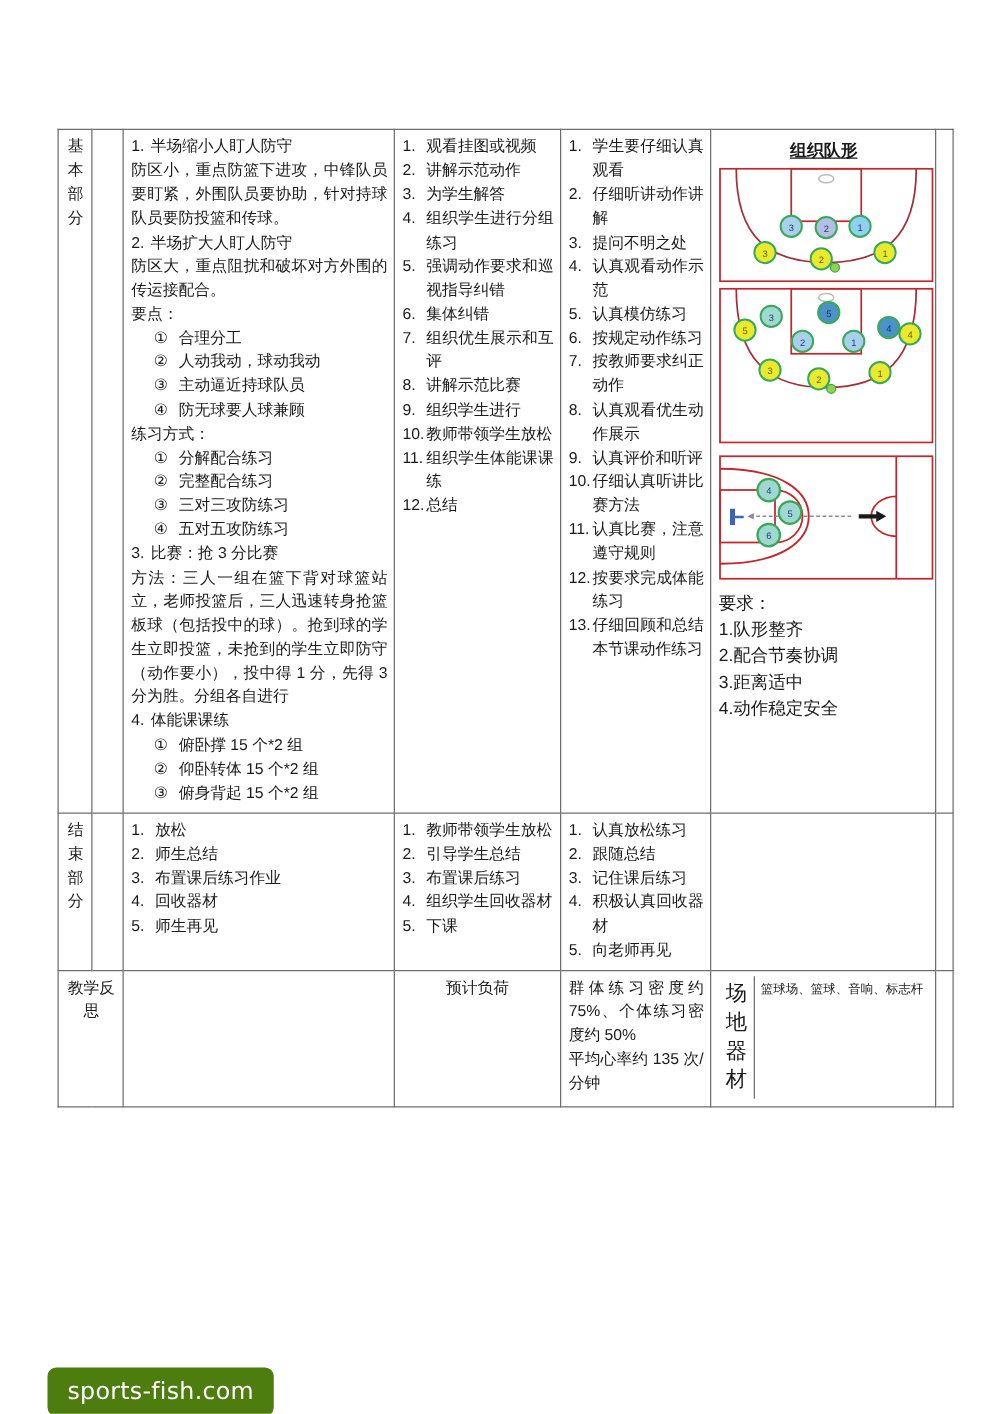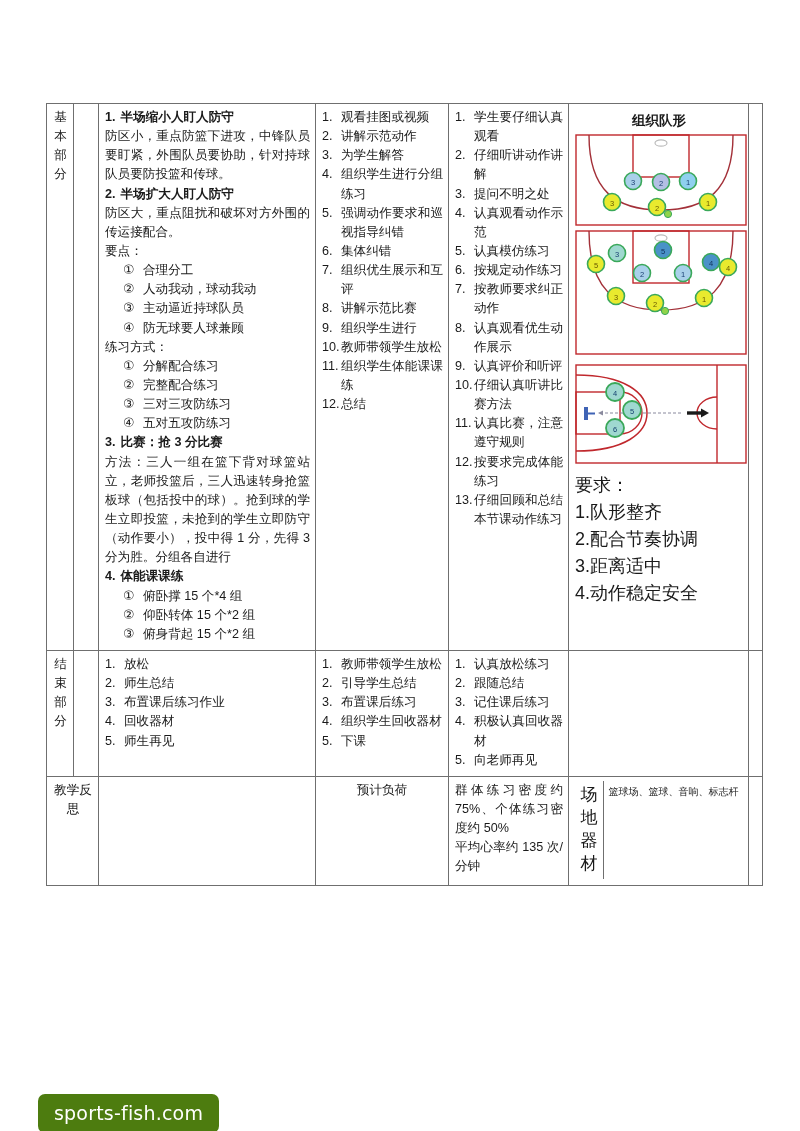--- a/index.html
+++ b/index.html
@@ -26,41 +26,41 @@
     font-size:13px;line-height:1.35;padding:2px;
   }
   .vlabel span{display:block;}
   .colw-a{width:27px;}
   .colw-b{width:25px;}
   .colw-c{width:217px;}
   .colw-d{width:133px;}
   .colw-e{width:120px;}
   .colw-f{width:180px;}
   .colw-g{width:14px;}
-  .hd{font-weight:bold;margin:0;}
+  .hd{font-weight:normal;margin:0;}
   .hd .num{margin-right:5px;}
   .ln{margin:0;}
   .just{text-align:justify;text-justify:inter-ideograph;}
 
   ol.numlist{margin:0;padding:0;list-style:none;}
   ol.numlist>li{
     margin:0;padding-left:19px;position:relative;
     text-align:justify;text-justify:inter-ideograph;
   }
   ol.numlist>li>.n{position:absolute;left:0;top:0;}
 
   .circ-list{margin:0;padding:0;list-style:none;}
   .circ-list>li{padding-left:38px;position:relative;}
   .circ-list>li>.c{position:absolute;left:18px;top:0;}
 
   
   .diagwrap{padding:0 2px;}
-  .diagtitle{text-align:center;font-weight:bold;font-size:13.5px;padding:3px 0 2px;}
+  .diagtitle{text-align:center;font-weight:bold;font-size:13.5px;padding:3px 0 2px;text-decoration:underline;}
   .court{display:block;margin:0 auto;}
-  .req{margin-top:5px;font-size:18px;line-height:1.5;}
+  .req{margin-top:5px;font-size:14px;line-height:1.5;}
   .req .rl{margin:0;}
 
   
   .cc{text-align:center;vertical-align:middle;}
   .mid{vertical-align:middle;}
   .tight{line-height:1.45;}
 
   
   .wm{
     position:absolute;left:38px;top:1053px;
@@ -123,21 +123,21 @@
 
       <div class="hd">
         <span class="num">3.</span><span>比赛：抢 3 分比赛</span>
       </div>
       <div class="ln just">方法：三人一组在篮下背对球篮站立，老师投篮后，三人迅速转身抢篮板球（包括投中的球）。抢到球的学生立即投篮，未抢到的学生立即防守（动作要小），投中得 1 分，先得 3 分为胜。分组各自进行</div>
 
       <div class="hd">
         <span class="num">4.</span><span>体能课课练</span>
       </div>
       <ul class="circ-list">
-        <li><span class="c">①</span><span>俯卧撑 15 个*4 组</span></li>
+        <li><span class="c">①</span><span>俯卧撑 15 个*2 组</span></li>
         <li><span class="c">②</span><span>仰卧转体 15 个*2 组</span></li>
         <li><span class="c">③</span><span>俯身背起 15 个*2 组</span></li>
       </ul>
     </td>
 
     <td>
       <ol class="numlist">
         <li><span class="n">1.</span><span>观看挂图或视频</span></li>
         <li><span class="n">2.</span><span>讲解示范动作</span></li>
         <li><span class="n">3.</span><span>为学生解答</span></li>

